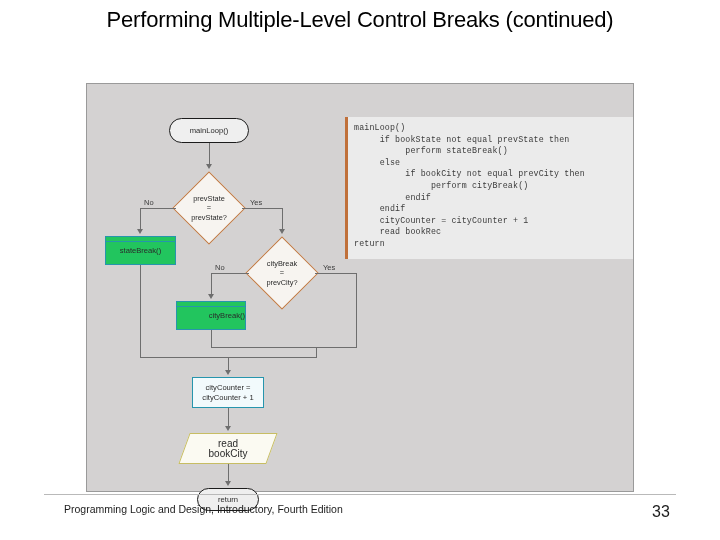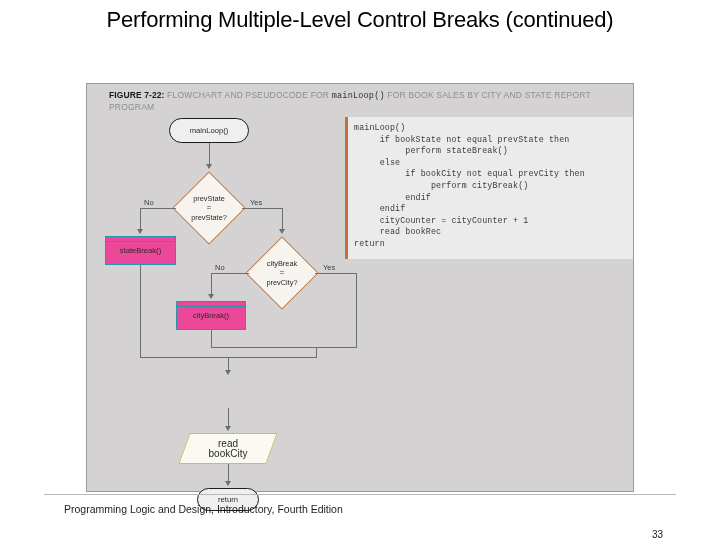--- a/index.html
+++ b/index.html
@@ -122,21 +122,21 @@
     justify-content: center;
     font-size: 7.6px;
     color: #2a2a2a;
     box-sizing: border-box;
   }
 
   
   .fc-predef {
     position: absolute;
     border: 1.4px solid #2695ad;
-    background: #ec4899;
+    background: #22c55e;
     box-sizing: border-box;
     display: flex;
     align-items: center;
     justify-content: center;
     font-size: 7.6px;
     color: #2a2a2a;
   }
   .fc-predef::before {
     content: "";
     position: absolute;
@@ -256,35 +256,32 @@
     position: absolute;
     left: 44px;
     top: 503px;
     font-size: 10.5px;
     color: #1c1c1c;
     margin-left: 20px;
   }
   #page-number {
     position: absolute;
     left: 652px;
-    top: 529px;
-    font-size: 10px;
+    top: 503px;
+    font-size: 16px;
     color: #1c1c1c;
   }
 </style>
 </head>
 <body>
 
 <div id="slide-title">Performing Multiple-Level Control Breaks (continued)</div>
 
 <div id="figure-panel">
 
-  <div id="figure-caption">
-    <span class="fig-label">FIGURE 7-22:</span><span> FLOWCHART AND PSEUDOCODE FOR </span><span class="fig-mono">mainLoop()</span><span> FOR BOOK SALES BY CITY AND STATE REPORT PROGRAM</span>
-  </div>
 
   <div id="pseudocode-panel">
     <div id="pseudocode-bar"></div>
     <pre id="pseudocode-text">mainLoop()
      if bookState not equal prevState then
           perform stateBreak()
      else
           if bookCity not equal prevCity then
                perform cityBreak()
           endif
@@ -337,34 +334,40 @@
 
     <div class="fc-label" style="left:128px; top:157px;">No</div>
     <div class="fc-line h" style="left:124px; top:166.5px; width:38px;"></div>
     <div class="fc-line v" style="left:124px; top:166.5px; height:24px;"></div>
     <div class="fc-arrow" style="left:121px; top:188px;"></div>
 
     <div class="fc-label" style="left:236px; top:157px;">Yes</div>
     <div class="fc-line h" style="left:228px; top:166.5px; width:42px;"></div>
     <div class="fc-line v" style="left:269px; top:166.5px; height:75px;"></div>
 
-    <div class="fc-predef" style="left:89px; top:195px; width:70px; height:29px;">
+    <div class="fc-predef" style="left:89px; top:195px; width:70px; height:29px;justify-content:flex-end;">
       <span>cityBreak()</span>
     </div>
 
     <div class="fc-line v" style="left:123.5px; top:224px; height:18px;"></div>
     <div class="fc-line h" style="left:123.5px; top:240.5px; width:146px;"></div>
 
     <div class="fc-line v" style="left:53px; top:159px; height:92px;"></div>
     <div class="fc-line h" style="left:53px; top:250.5px; width:177px;"></div>
     <div class="fc-line v" style="left:229px; top:240.5px; height:10px;"></div>
 
     <div class="fc-line v" style="left:140.5px; top:250.5px; height:16px;"></div>
     <div class="fc-arrow" style="left:137.5px; top:264px;"></div>
 
+    <div class="fc-process" style="left:105px; top:271px; width:72px; height:31px;">
+      <div>
+        <div>cityCounter =</div>
+        <div>cityCounter + 1</div>
+      </div>
+    </div>
 
     <div class="fc-line v" style="left:140.5px; top:302px; height:20px;"></div>
     <div class="fc-arrow" style="left:137.5px; top:320px;"></div>
 
     <div class="fc-io" style="left:97px; top:327px; width:88px; height:31px;">
       <div class="io-shape"></div>
       <div class="io-text">
         <span>read</span>
         <span>bookCity</span>
       </div>

